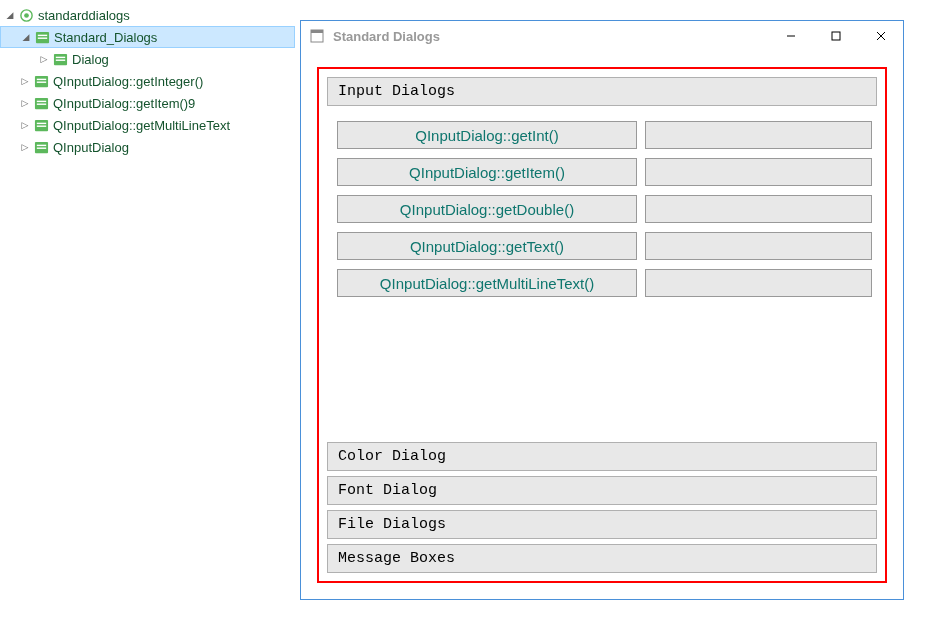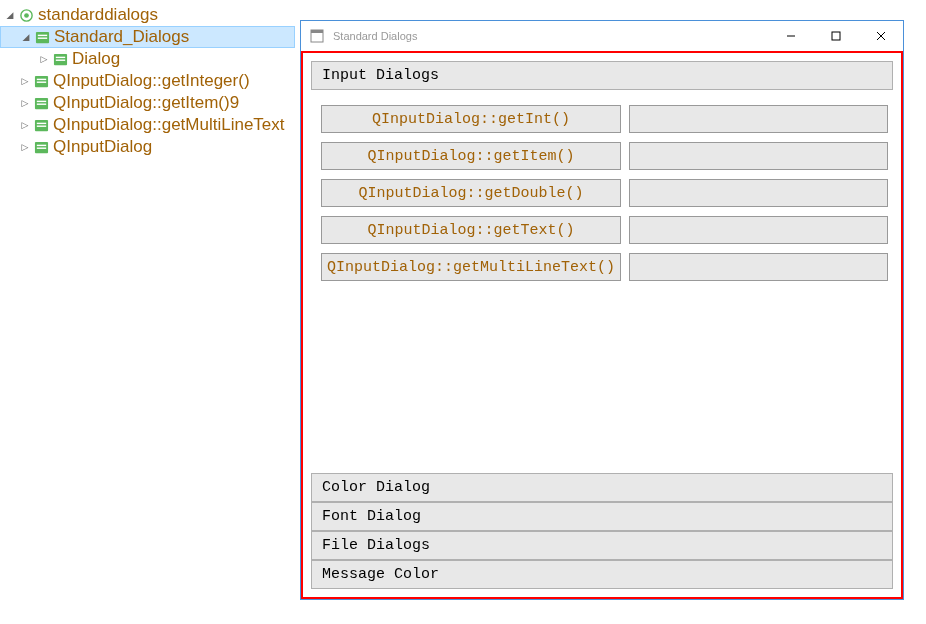--- a/index.html
+++ b/index.html
@@ -53,22 +53,22 @@
       display: inline-flex;
       align-items: center;
       justify-content: center;
       margin-right: 4px;
     }
     .tree-icon svg {
       width: 15px;
       height: 15px;
     }
     .tree-label {
-      color: #a16207;
-      font-size: 17px;
+      color: #14532d;
+      font-size: 13px;
     }
     .indent-0 { padding-left: 4px; }
     .indent-1 { padding-left: 19px; }
     .indent-2 { padding-left: 38px; }
     
     
     .dialog-window {
       position: absolute;
       left: 300px;
       top: 20px;
@@ -90,40 +90,41 @@
       width: 16px;
       height: 16px;
       margin: 0 8px;
       display: inline-flex;
       align-items: center;
       justify-content: center;
     }
     .titlebar-title {
       flex: 1;
       color: #999;
-      font-size: 11px;
+      font-size: 13px;
+      font-weight: bold;
     }
     .titlebar-buttons {
       display: flex;
     }
     .titlebar-btn {
       width: 45px;
       height: 30px;
       display: flex;
       align-items: center;
       justify-content: center;
       color: #666;
       cursor: pointer;
     }
     .titlebar-btn svg { width: 12px; height: 12px; }
     
     .dialog-content {
       flex: 1;
       border: 2px solid #ff0000;
-      margin: 0;
+      margin: 16px;
       padding: 8px;
       display: flex;
       flex-direction: column;
       font-family: "Courier New", monospace;
     }
     
     .group-box {
       margin-bottom: 5px;
     }
     .group-header {
@@ -144,39 +145,40 @@
       display: flex;
       gap: 8px;
       align-items: center;
       padding-left: 5px;
     }
     .qt-button {
       width: 300px;
       height: 28px;
       background: #e8e8e8;
       border: 1px solid #999;
-      font-family: Liberation Mono, monospace;
+      font-family: Liberation Sans, sans-serif;
       font-size: 15px;
-      color: #a16207;
+      color: #0f766e;
       cursor: pointer;
       text-align: center;
     }
     .qt-output {
       flex: 1;
       height: 28px;
       background: #e8e8e8;
       border: 1px solid #999;
       max-width: 265px;
     }
     .flex-spacer {
       flex: 1;
     }
     .bottom-groups {
       display: flex;
       flex-direction: column;
+      gap: 5px;
       border-radius: 7px;
     }
   </style>
 </head>
 <body>
 
 <div class="tree-panel">
   <div class="tree-item indent-0">
     <span class="tree-toggle">◢</span>
     <span class="tree-icon">
@@ -316,16 +318,16 @@
         </div>
       </div>
     </div>
 
     <div class="flex-spacer"></div>
 
     <div class="bottom-groups">
       <div class="group-header">Color Dialog</div>
       <div class="group-header">Font Dialog</div>
       <div class="group-header">File Dialogs</div>
-      <div class="group-header">Message Color</div>
+      <div class="group-header">Message Boxes</div>
     </div>
   </div>
 </div>
 
 </body></html>

